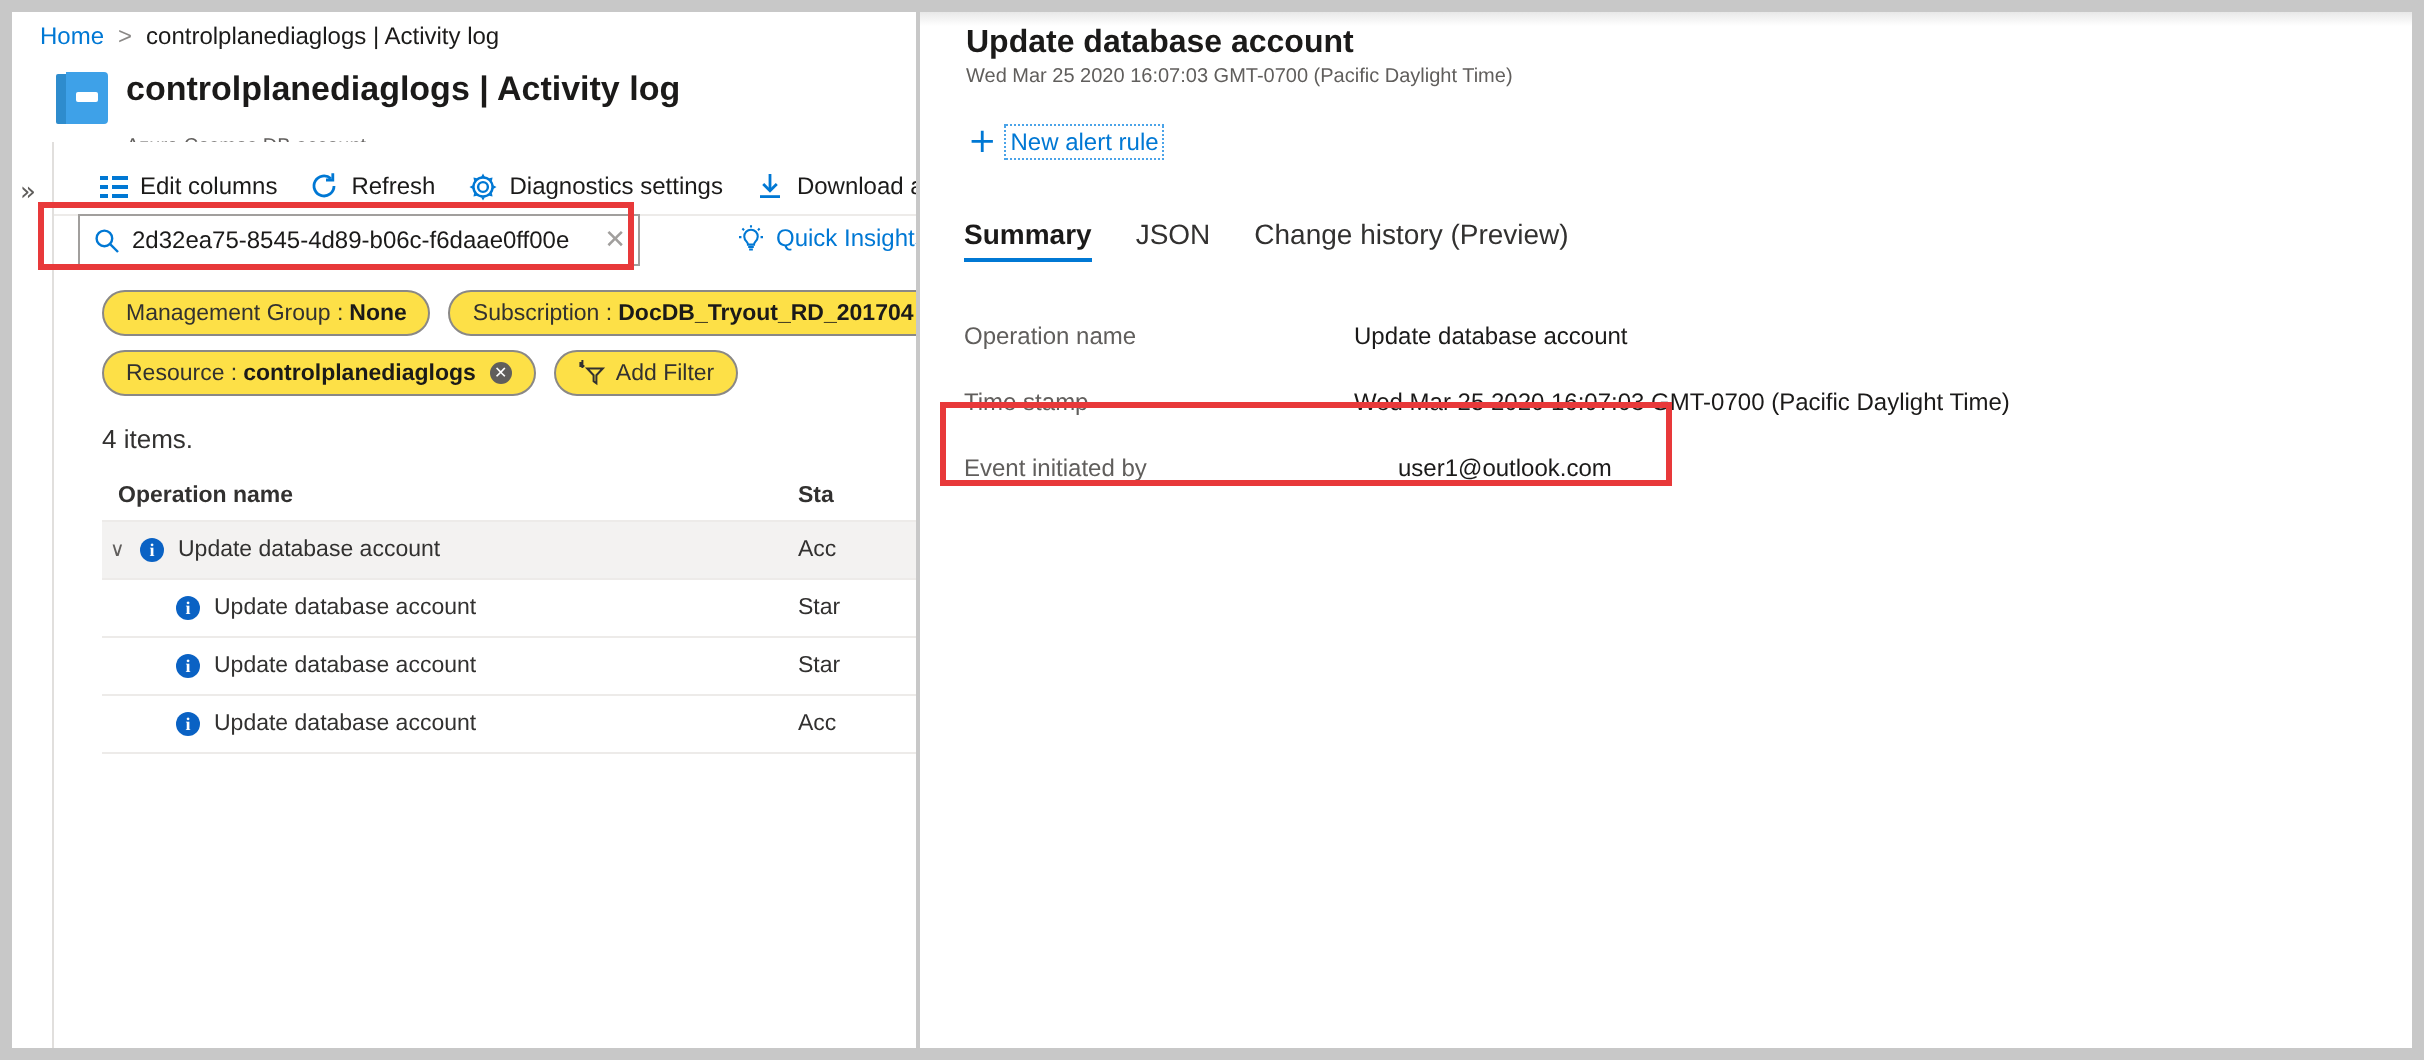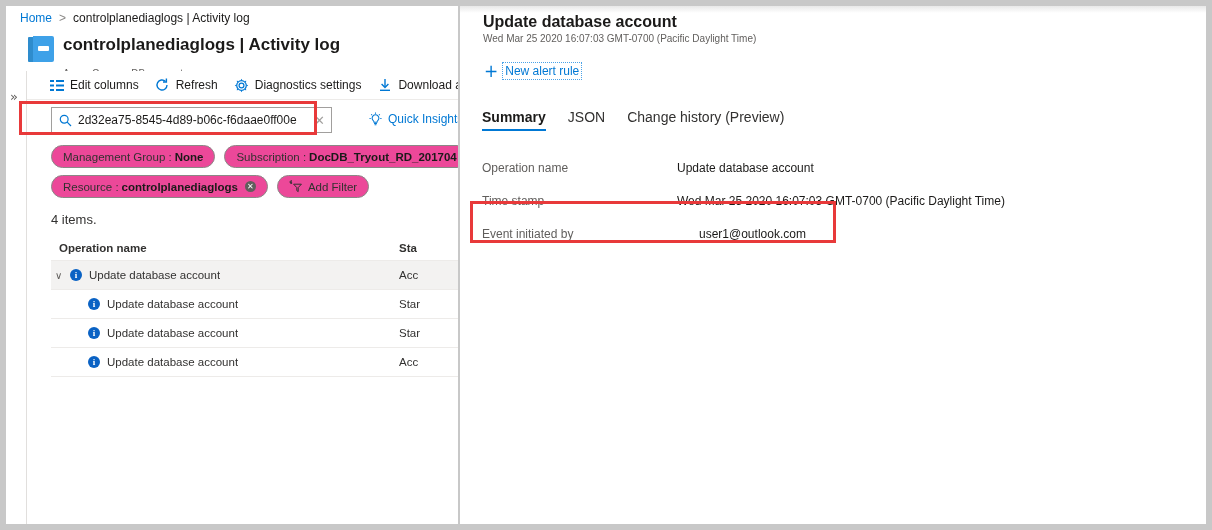--- a/index.html
+++ b/index.html
@@ -92,21 +92,21 @@
     font-family: "DejaVu Sans", sans-serif;
   }
 
   .content-area {
     position: absolute; left: 21px; top: 65px;
     width: 431px; height: 453px;
     background: #ffffff;
   }
 
   .toolbar {
-    position: absolute; left: 0; top: 0;
+    position: absolute; left: 0; top: 8px;
     width: 431px; height: 29px;
     display: flex; align-items: center;
     padding-left: 22px;
     border-bottom: 1px solid #edebe9;
     white-space: nowrap;
     overflow: hidden;
   }
   .tb-item {
     display: inline-flex; align-items: center;
     font-size: 12px; color: #1b1a19;
@@ -119,21 +119,21 @@
     width: 15px; height: 15px; flex: 0 0 auto;
   }
   .icon-blue { stroke: #0078d4; fill: none; }
 
   
   .search-row {
     position: absolute; left: 0; top: 36px;
     width: 431px; height: 26px;
   }
   .search-box {
-    position: absolute; left: 24px; top: 0;
+    position: absolute; left: 12px; top: 0;
     width: 281px; height: 26px;
     border: 1px solid #a19f9d;
     background: #ffffff;
     display: flex; align-items: center;
     padding: 4px 6px;
   }
   .search-icon-wrap {
     width: 15px; height: 15px; flex: 0 0 auto;
     display: flex; align-items: center; justify-content: center;
     margin-right: 5px;
@@ -172,21 +172,21 @@
     width: 410px;
   }
   .pill-row { display: flex; align-items: center; margin-bottom: 7px; white-space: nowrap; }
   .pill {
     display: inline-flex; align-items: center;
     height: 23px;
     border: 1px solid #8a8886;
     border-radius: 12px;
     padding: 0 11px;
     font-size: 11.5px; color: #323130;
-    margin-right: 9px; background: #ec4899;
+    margin-right: 9px; background: #fde047;
     cursor: pointer; white-space: nowrap;
   }
   .pill b { font-weight: bold; color: #1b1a19; margin-left: 3px; }
   .pill .pill-x {
     margin-left: 7px; width: 11px; height: 11px;
     border-radius: 50%; background: #605e5c; color: #ffffff;
     font-size: 8px; display: inline-flex;
     align-items: center; justify-content: center;
     font-family: "DejaVu Sans", sans-serif;
   }

